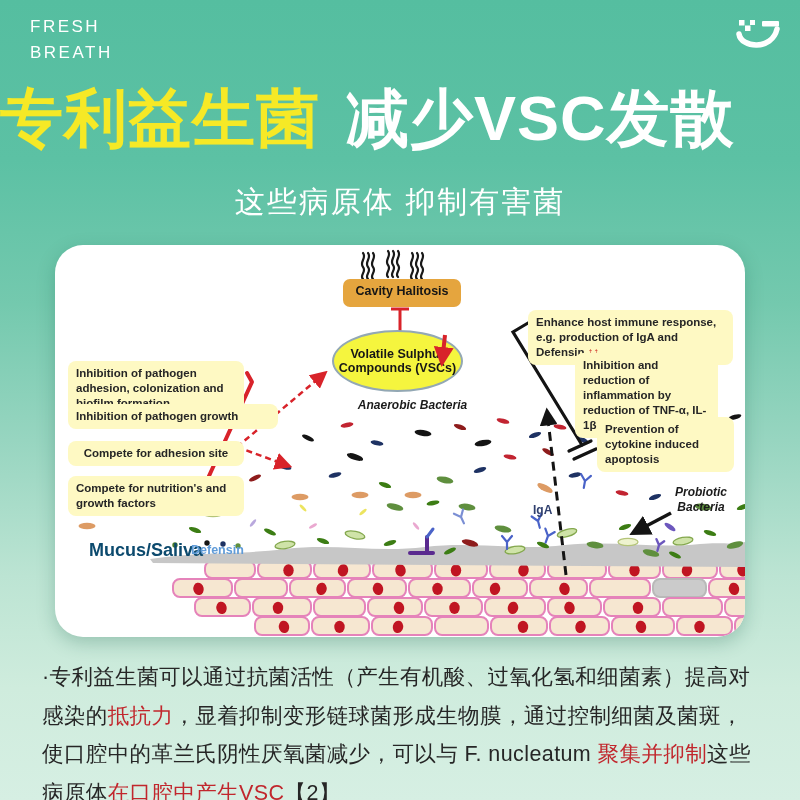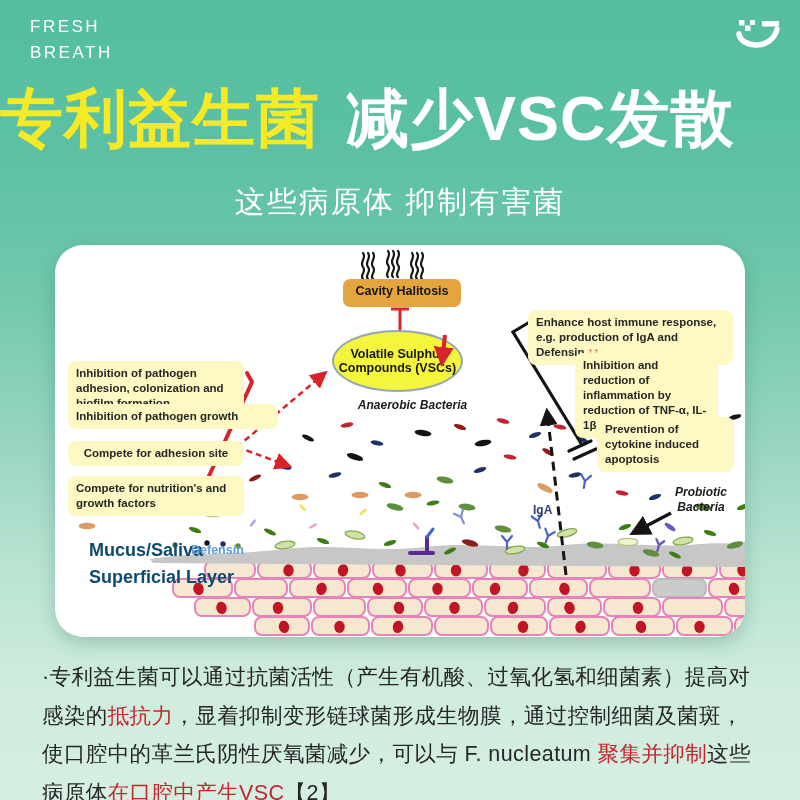--- a/index.html
+++ b/index.html
@@ -308,21 +308,20 @@
     <div class="lbl ybox" style="left:13px;top:231px;width:176px;">Compete for nutrition's and growth factors</div>
 
     <div class="lbl ybox" style="left:473px;top:65px;width:205px;"><span>Enhance host immune response, e.g. production of IgA and Defensin </span><span class="red-arrows">↑↑</span></div>
     <div class="lbl ybox" style="left:520px;top:108px;width:143px;">Inhibition and reduction of inflammation by reduction of TNF-α, IL-1β and IL-8</div>
     <div class="lbl ital" style="left:598px;top:240px;width:96px;">Probiotic Bacteria</div>
 
     <div class="lbl ybox" style="left:542px;top:172px;width:137px;">Prevention of cytokine induced apoptosis</div>
 
     <div class="lbl mucus" style="left:2px;top:292px;">
       <div>Mucus/Saliva</div>
-      <div>Superficial Layer</div>
     </div>
 
     <div class="lbl defensin" style="left:136px;top:298px;">Defensin</div>
     <div class="lbl iga" style="left:478px;top:258px;">IgA</div>
   </div>
 
   <div class="footer"><span class="seg-dark">·专利益生菌可以通过抗菌活性（产生有机酸、过氧化氢和细菌素）提高对感染的</span><span class="seg-red">抵抗力</span><span class="seg-dark">，显着抑制变形链球菌形成生物膜，通过控制细菌及菌斑，使口腔中的革兰氏阴性厌氧菌减少，可以与 F. nucleatum </span><span class="seg-red">聚集并抑制</span><span class="seg-dark">这些病原体</span><span class="seg-red">在口腔中产生VSC</span><span class="seg-dark">【2】</span></div>
 </div>
 
 </body></html>

